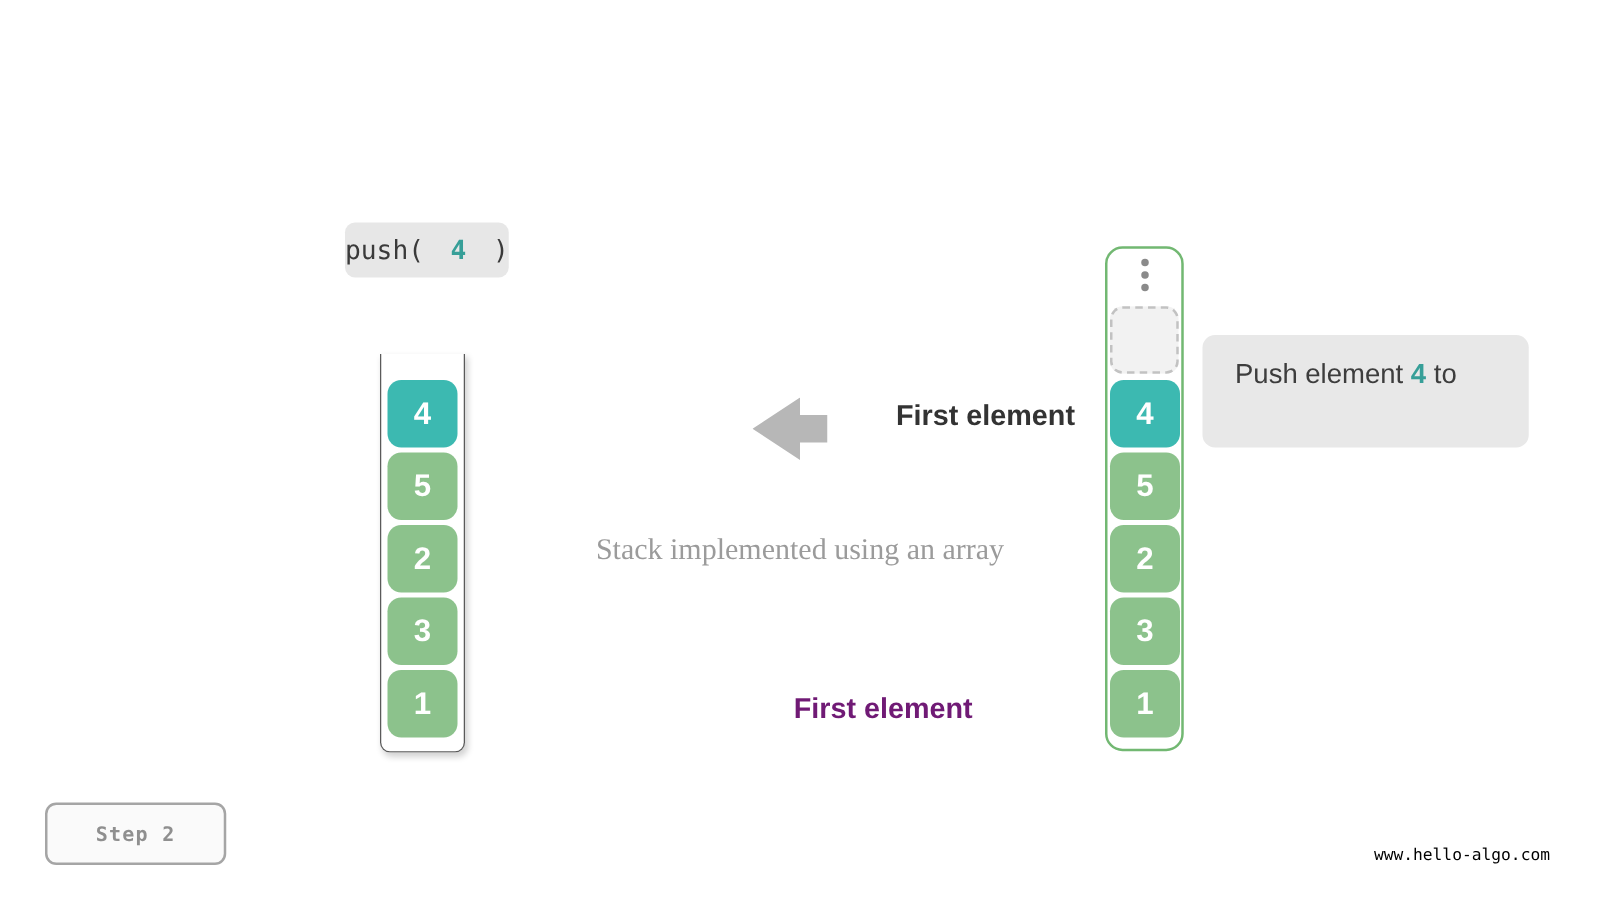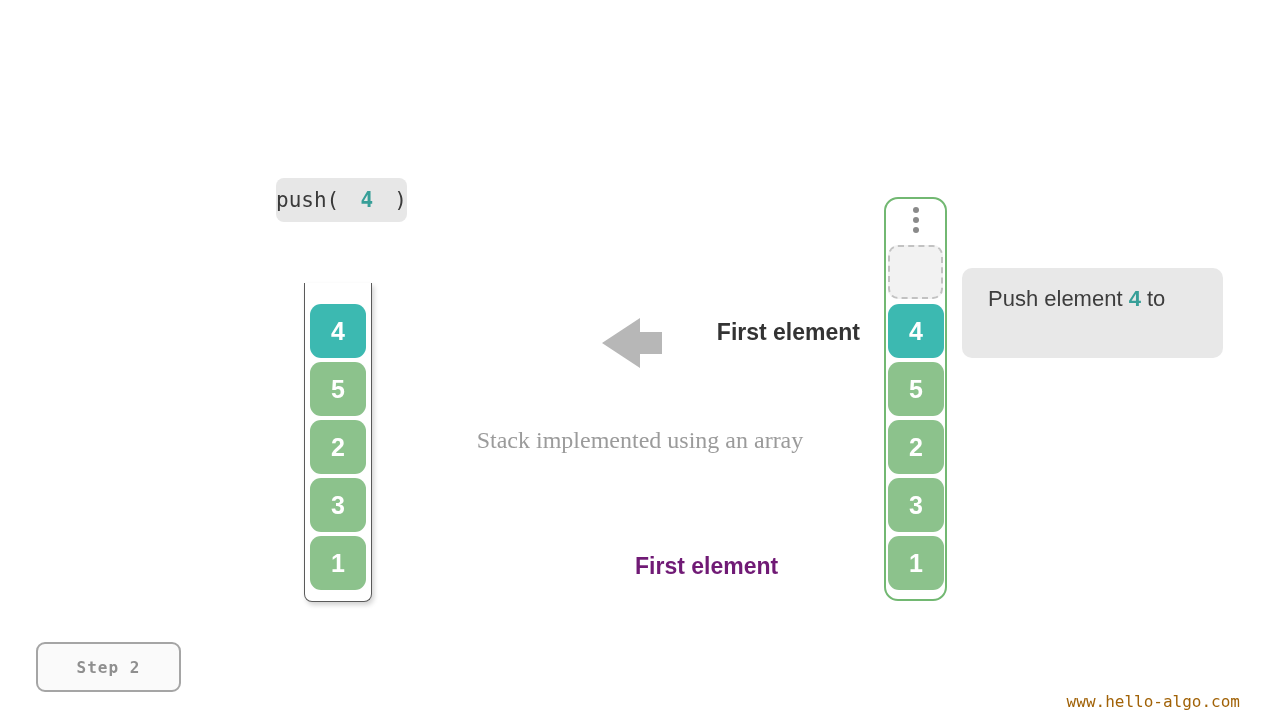--- a/index.html
+++ b/index.html
@@ -86,22 +86,22 @@
   .step-box {
     position:absolute; left:36px; top:642px; width:145px; height:50px;
     background:#fafafa; border:2px solid #a5a5a5; border-radius:9px;
     display:flex; align-items:center; justify-content:center;
     font-family:"DejaVu Sans Mono", monospace; font-size:16px; font-weight:bold;
     color:#8f8f8f; letter-spacing:1px;
   }
 
   
   .watermark {
-    position:absolute; left:1040px; top:692px; width:200px; text-align:right;
-    font-family:"DejaVu Sans Mono", monospace; font-size:16px; color:#a16207;
+    position:absolute; left:1040px; top:677px; width:200px; text-align:right;
+    font-family:"DejaVu Sans Mono", monospace; font-size:13px; color:#000000;
   }
 </style>
 </head>
 <body>
 
 <div class="op-box">
   <span>push(</span>
     <span class="teal-text">4</span>
     <span>)</span>
 </div>

